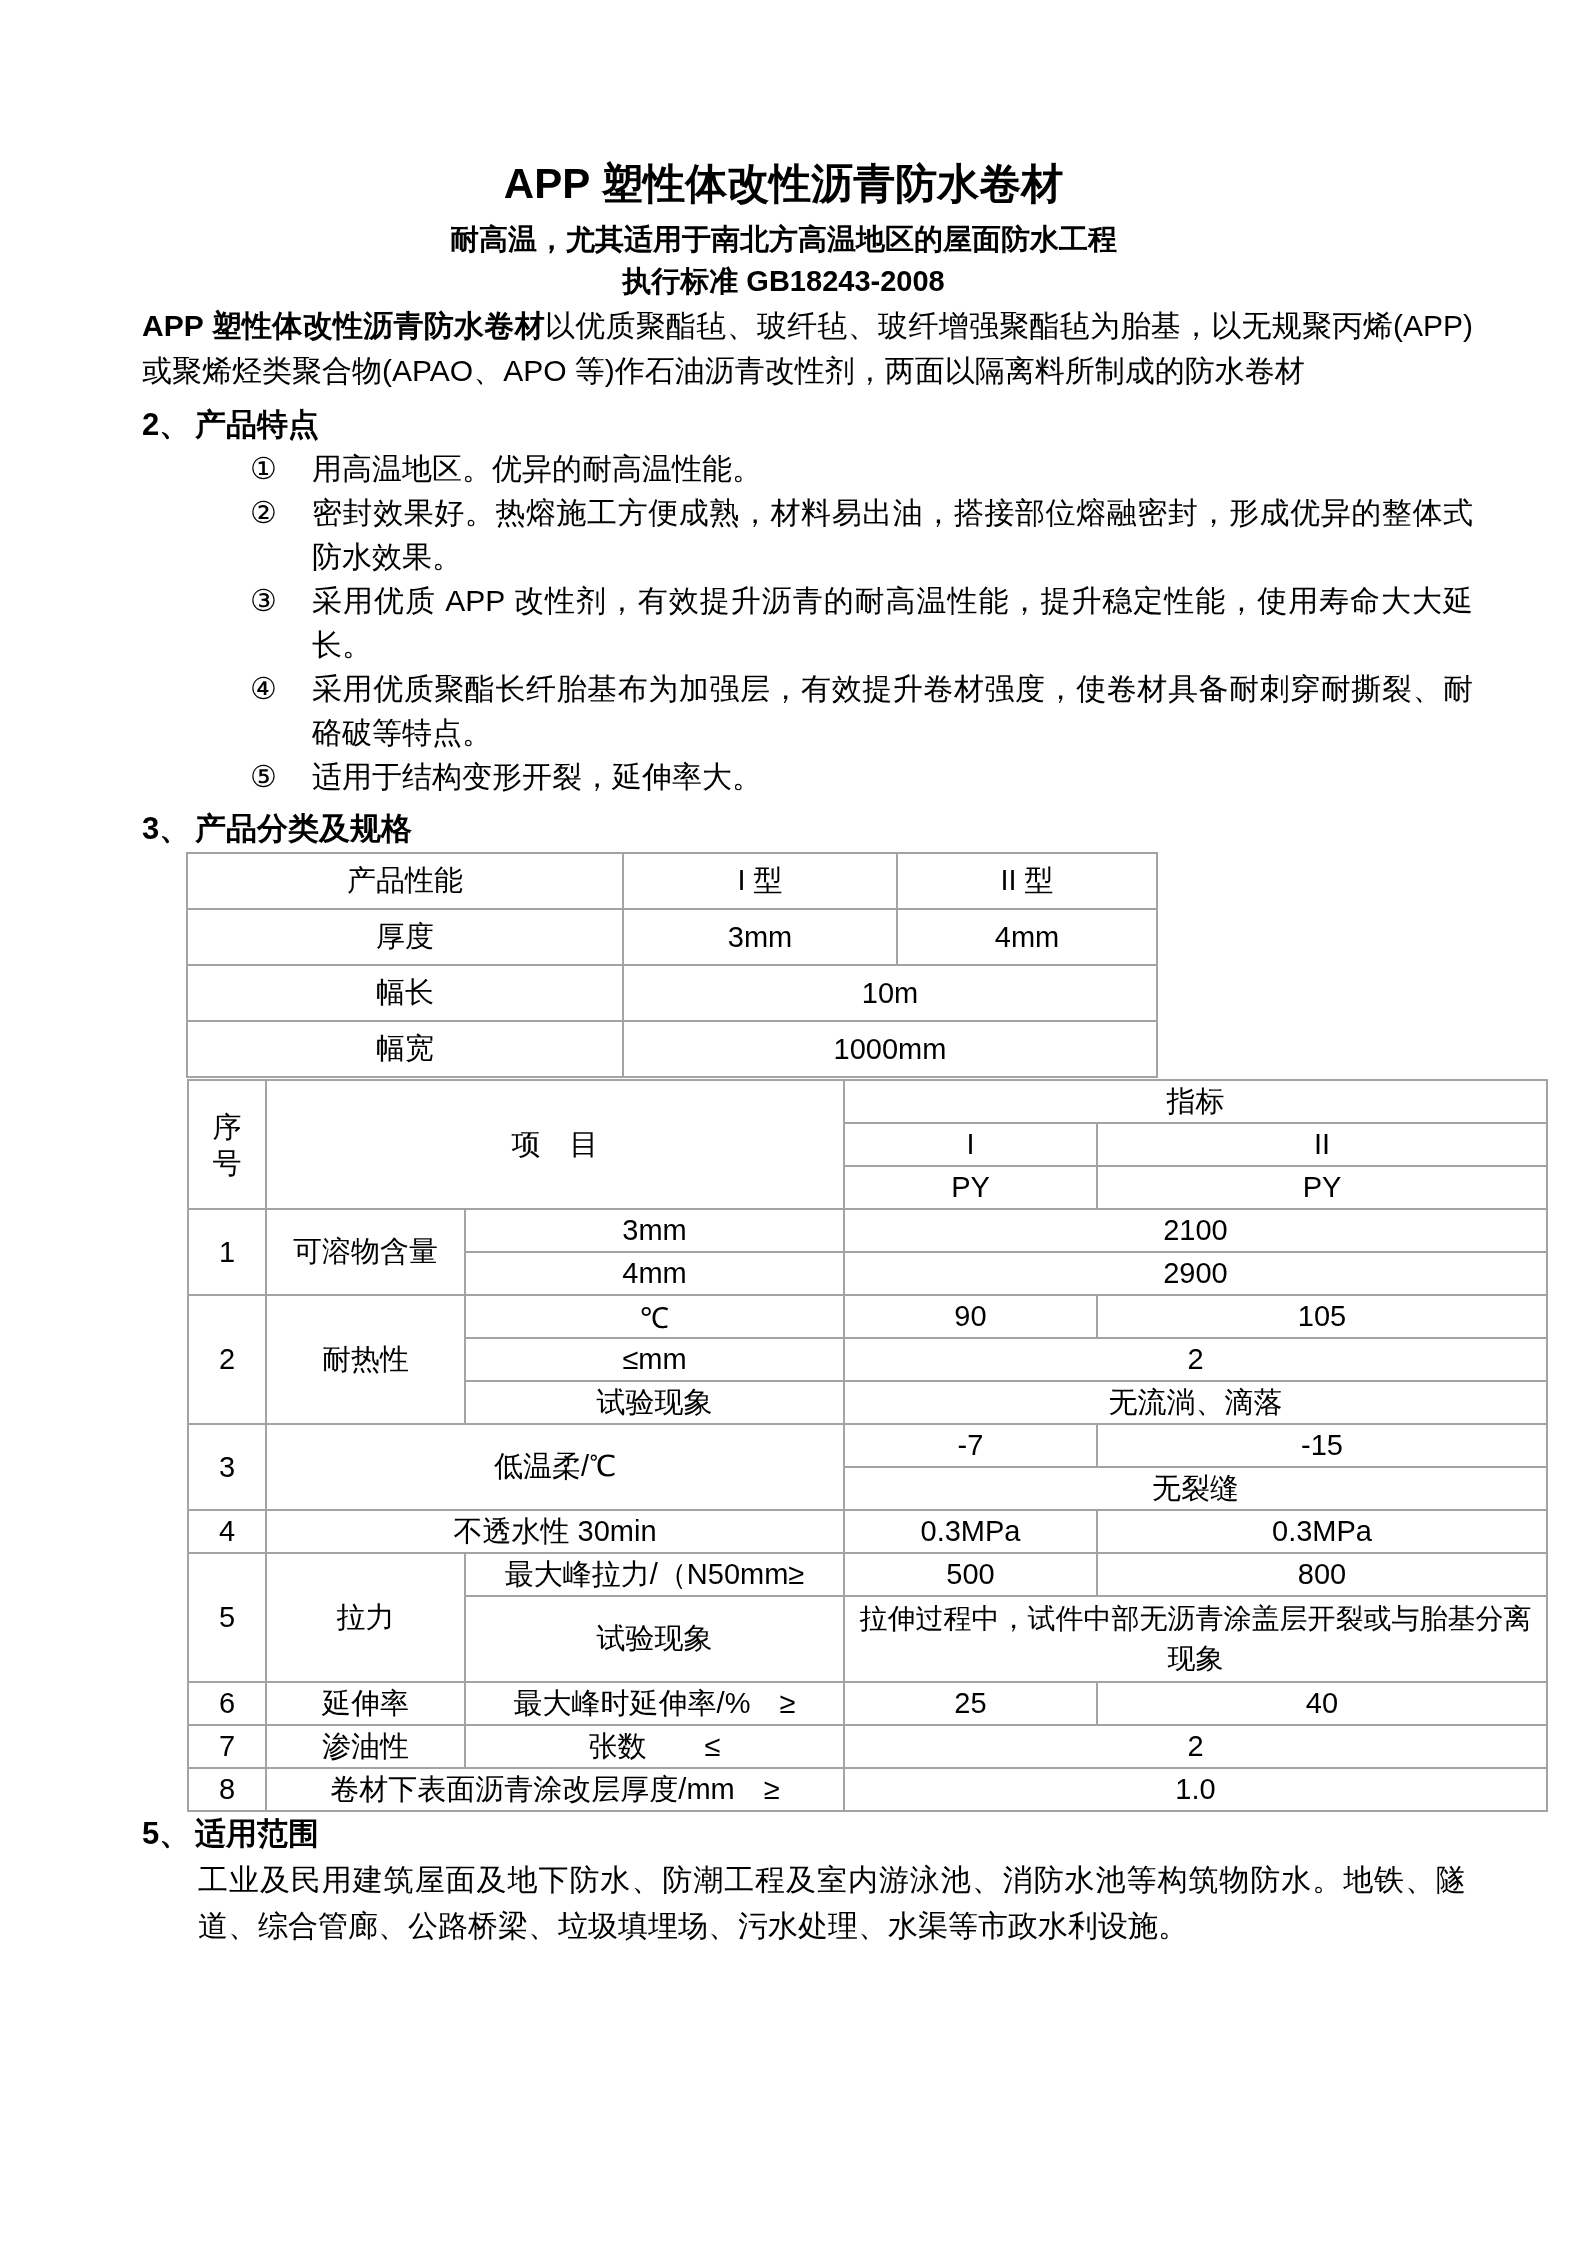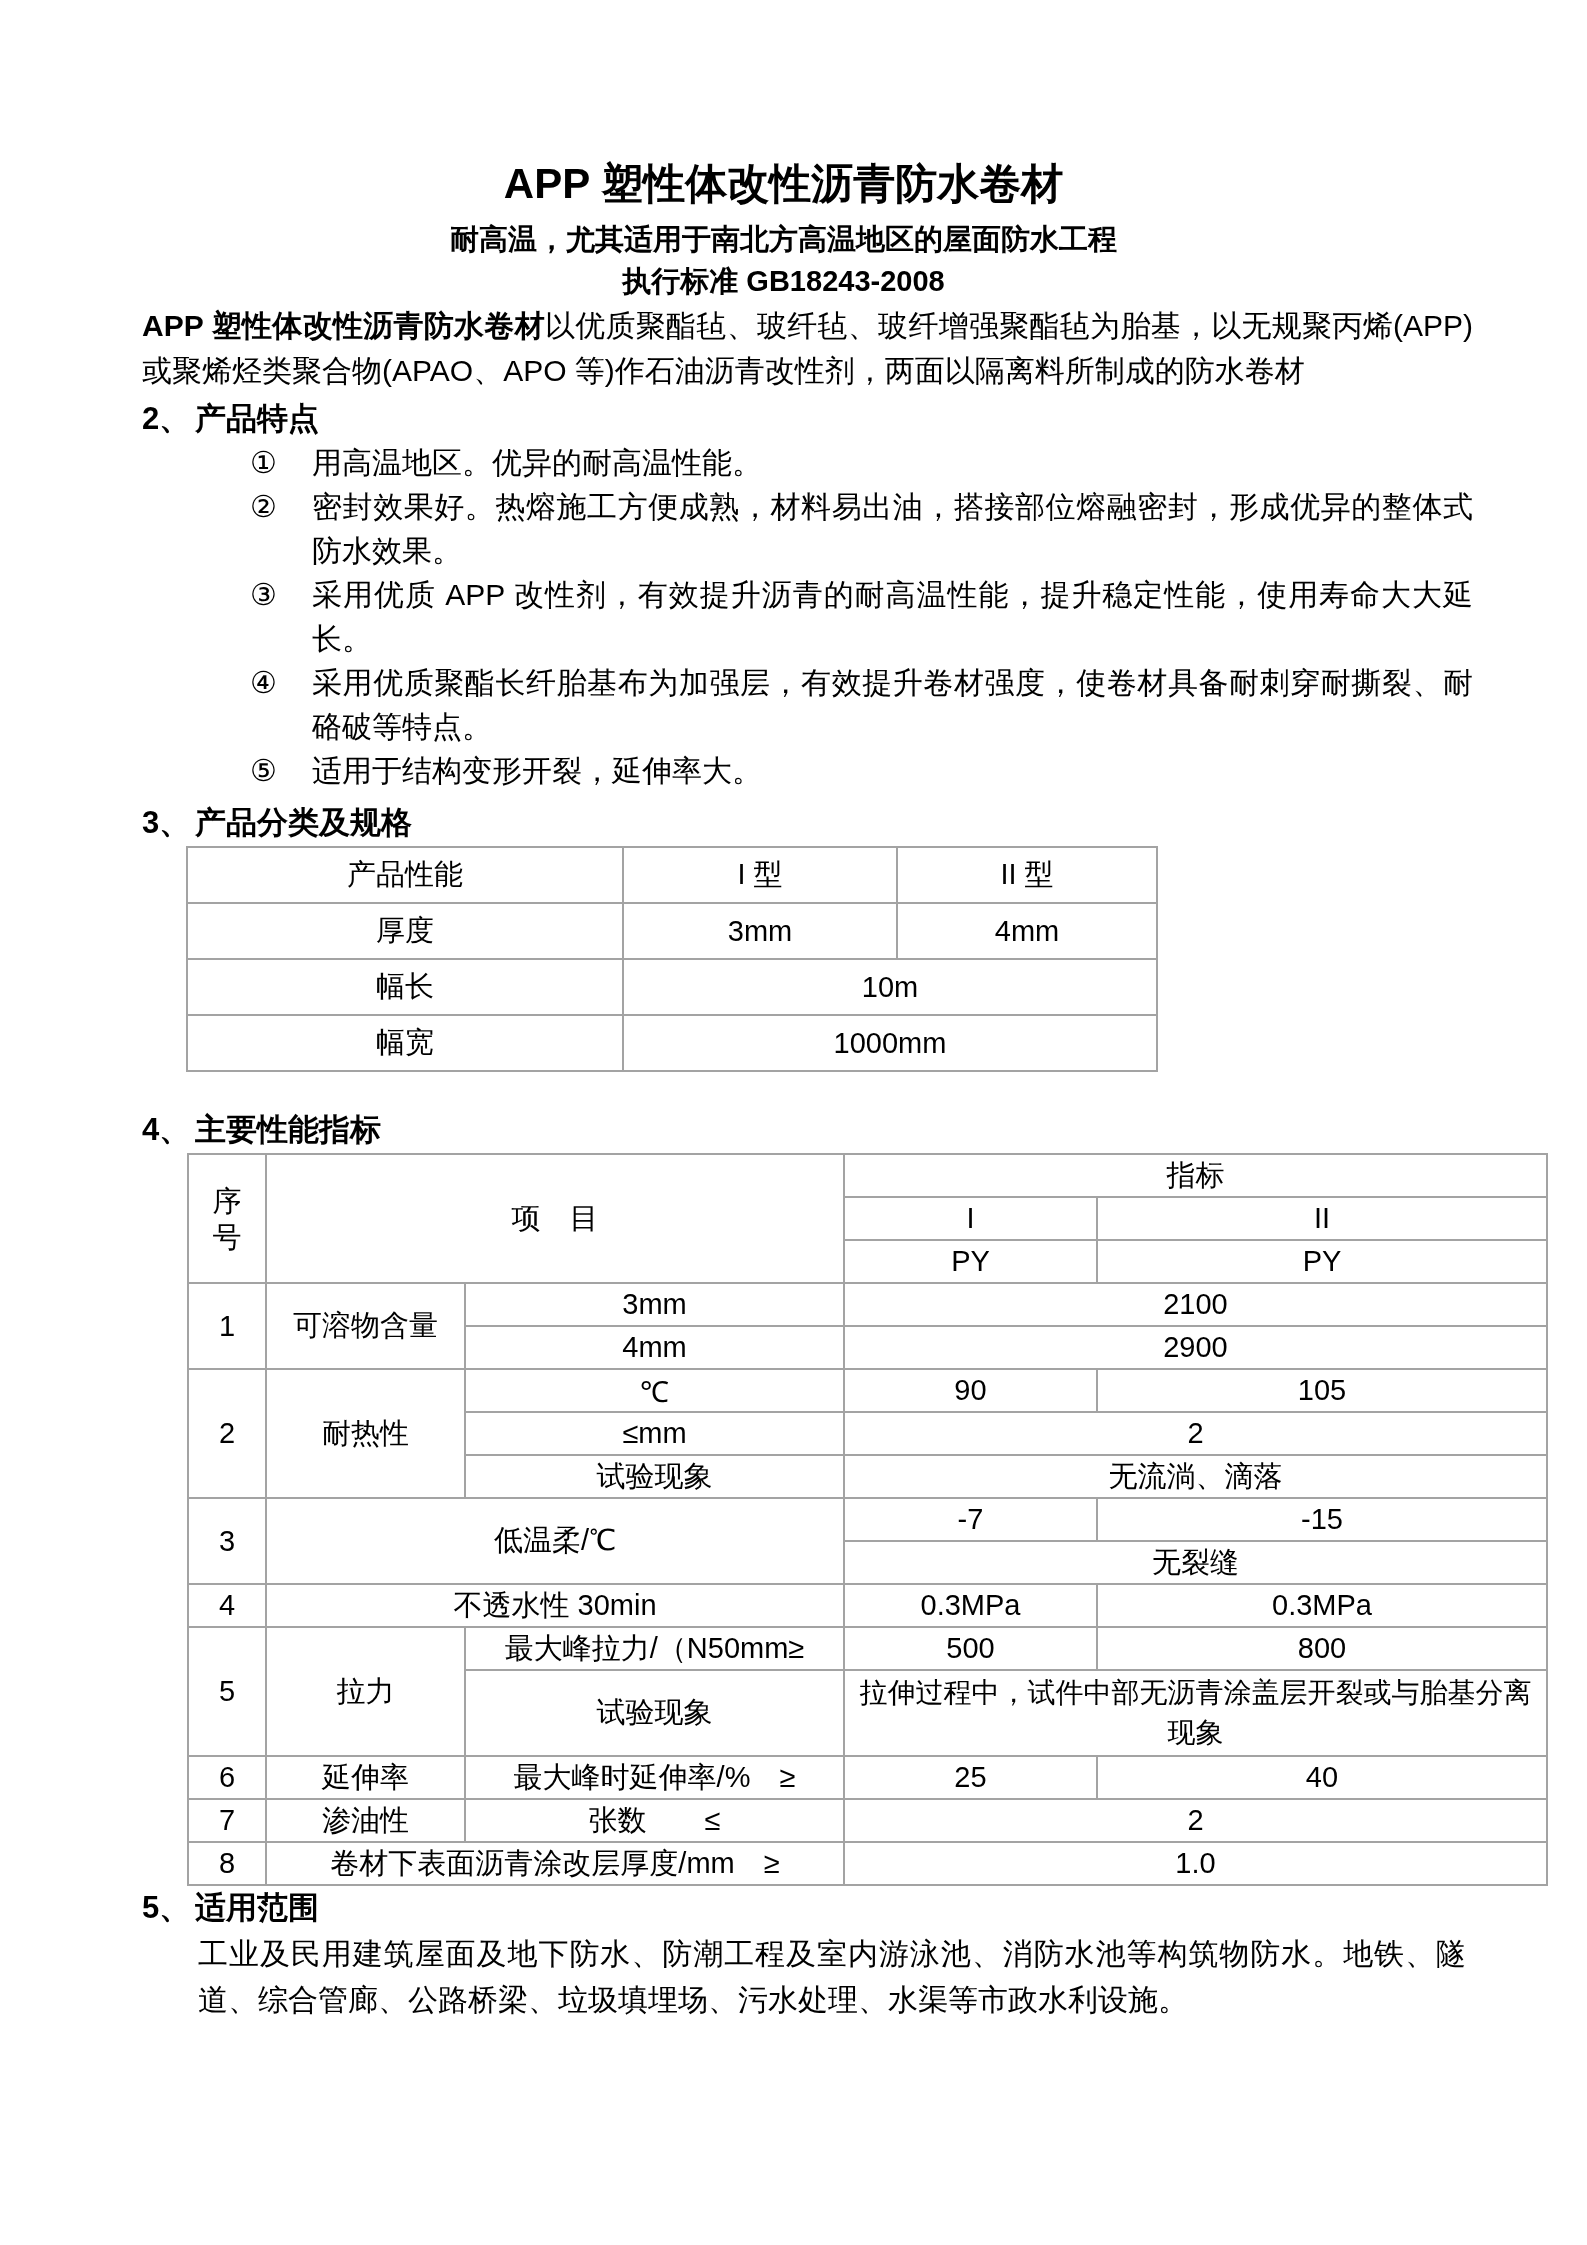--- a/index.html
+++ b/index.html
@@ -19,21 +19,21 @@
     font-size:42px; font-weight:bold; text-align:center;
     line-height:52px; margin:0 0 8px 0;
   }
   .sub {
     font-size:29px; font-weight:bold; text-align:center;
     line-height:42px; margin:0;
   }
   .heading { font-size:31px; font-weight:bold; line-height:44px; }
   .heading .hno { display:inline-block; width:53px; }
   .h-s1 { margin-top:60px; }
-  .h-s2 { margin-top:4px; }
+  .h-s2 { margin-top:10px; }
   .h-s3 { margin-top:8px; }
   .h-s4 { margin-top:36px; }
   .h-s5 { }
   .para {
     font-size:30px; line-height:45px; text-align:justify;
     margin:1px 0 0 0;
   }
   .lead { font-weight:bold; }
   .list { margin:0 0 0 108px; }
   .li { display:flex; font-size:30px; line-height:44px; }
@@ -122,23 +122,20 @@
       <td>幅长</td>
       <td colspan="2">10m</td>
     </tr>
     <tr>
       <td>幅宽</td>
       <td colspan="2">1000mm</td>
     </tr>
   </tbody>
     </table>
 
-  <div class="heading h-s4">
-    <span class="hno">4、</span><span>主要性能指标</span>
-  </div>
   <table class="t4">
     <colgroup>
         <col style="width:78px">
         <col style="width:199px">
         <col style="width:379px">
         <col style="width:253px">
         <col style="width:450px">
       </colgroup>
     <tbody>
         <tr>

